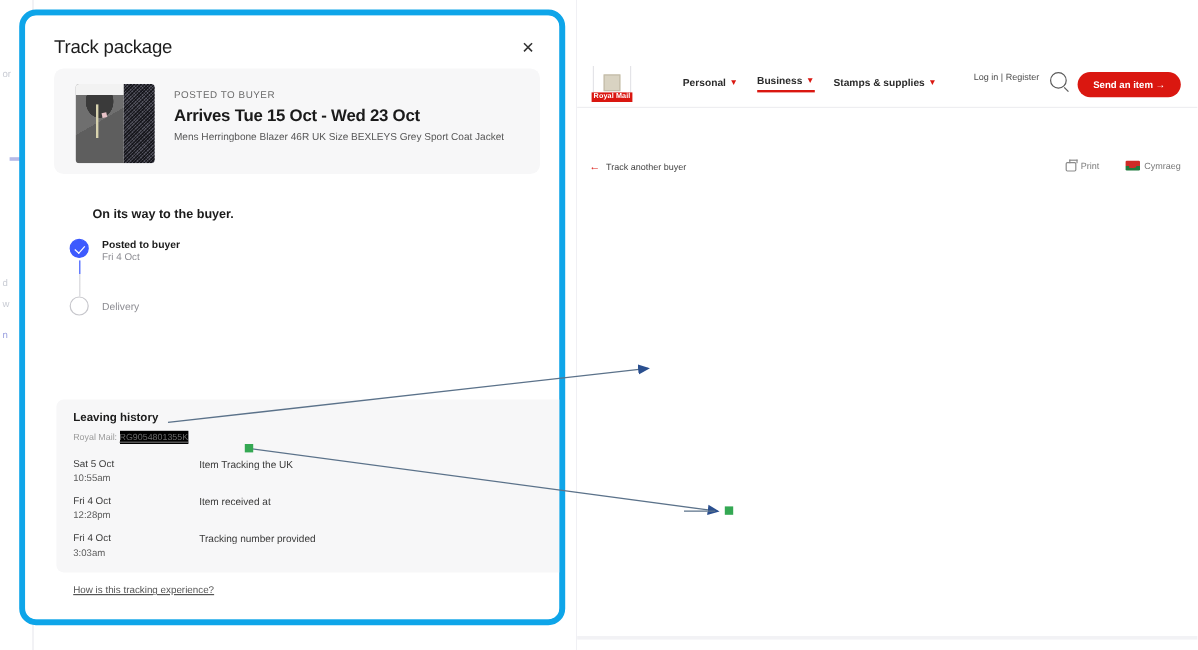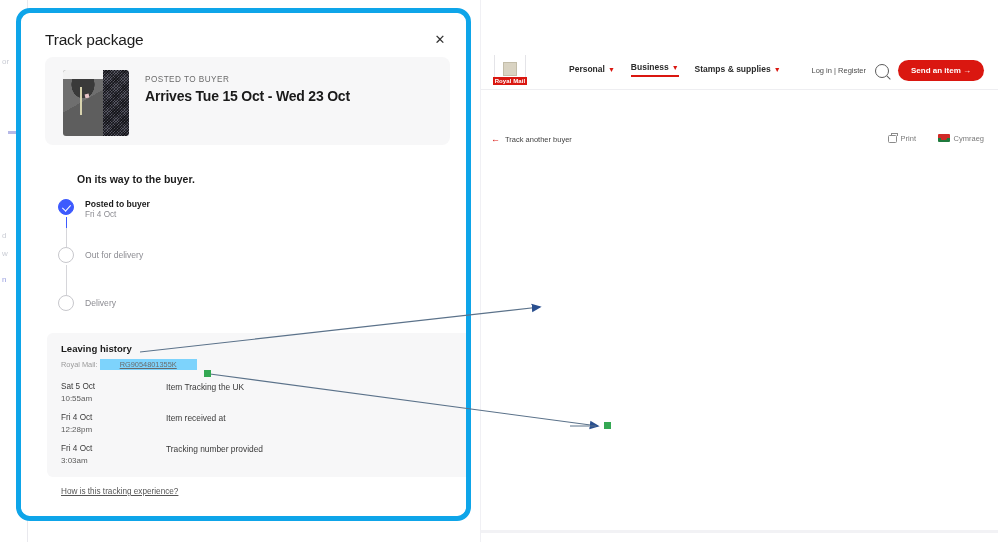--- a/index.html
+++ b/index.html
@@ -39,21 +39,21 @@
     background:#da1710; color:#fff; font-size:6px; font-weight:bold; letter-spacing:.1px;
     padding:1px 2px; white-space:nowrap; line-height:1;
   }
   .rm-nav { position:absolute; left:60px; top:62px; display:flex; gap:16px; align-items:flex-end;margin-left:28px; }
   .rm-nav-item {
     font-size:8.5px; font-weight:bold; color:#2b2b2b; white-space:nowrap;
     display:flex; align-items:center; gap:3px; padding-bottom:3px; cursor:pointer;
   }
   .rm-nav-item.active { border-bottom:2px solid #da1710; }
   .chev { font-size:7px; color:#da1710; line-height:1; }
-  .rm-right { position:absolute; right:14px; top:60px; display:flex; align-items:center; gap:9px; }
+  .rm-right { position:absolute; right:14px; top:60px; display:flex; align-items:flex-start; gap:9px; }
   .rm-auth { font-size:7.5px; color:#4d4d4d; white-space:nowrap; }
   .rm-auth span { cursor:pointer; }
   .rm-search {
     width:14px; height:14px; border:1.3px solid #5b5b5b; border-radius:50%;
     position:relative; cursor:pointer;
   }
   .rm-search::after {
     content:""; position:absolute; right:-3px; bottom:-2px; width:5px; height:1.3px;
     background:#5b5b5b; transform:rotate(45deg);
   }
@@ -184,21 +184,21 @@
 
   .dh-card {
     position:absolute; left:26px; top:320px; width:428px; height:144px;
     background:#f7f7f8; border-radius:6px;
   }
   .dh-title { position:absolute; left:14px; top:10px; font-size:9.6px; font-weight:bold; color:#1b1b1b; }
   .dh-rm {
     position:absolute; left:14px; top:27px; font-size:7.4px; color:#9a9a9a; white-space:nowrap;
   }
   .dh-rm .hl {
-    background:#7dd3fc; color:#6b6b6b; padding:1px 20px; text-decoration:underline;margin-top:20px;
+    background:#000000; color:#6b6b6b; padding:1px 0; text-decoration:underline;margin-top:20px;
   }
   .dh-row { position:absolute; left:14px; width:400px; }
   .dh-when { position:absolute; left:0; font-size:8.2px; color:#3a3a3a; }
   .dh-when em { display:block; font-style:normal; font-size:8px; color:#5c5c5c; margin-top:3px; }
   .dh-what { position:absolute; left:105px; font-size:8.4px; color:#3a3a3a; white-space:nowrap; }
 
   .feedback-link {
     position:absolute; left:40px; top:474px; font-size:8.2px; color:#555;
     text-decoration:underline; cursor:pointer;
   }
@@ -281,38 +281,34 @@
       <div class="modal-title">Track package</div>
       <button class="modal-close">✕</button>
 
       <div class="item-card">
         <div class="item-thumb">
           <div class="thumb-suit"></div>
           <div class="thumb-swatch"></div>
         </div>
         <div class="item-posted">POSTED TO BUYER</div>
         <div class="item-arrives">Arrives Tue 15 Oct - Wed 23 Oct</div>
+        <div class="item-desc">Mens Herringbone Blazer 46R UK Size BEXLEYS Grey Sport Coat Jacket</div>
       </div>
 
       <div class="otw-title">On its way to the buyer.</div>
 
       <div class="steps">
         <div class="step done">
           <div class="dot"></div>
           <div class="line"></div>
           <div class="slabel">Posted to buyer</div>
           <div class="sdate">Fri 4 Oct</div>
         </div>
         <div class="step pending">
           <div class="dot"></div>
-          <div class="line"></div>
-          <div class="slabel" style="top:3px">Out for delivery</div>
-        </div>
-        <div class="step pending">
-          <div class="dot"></div>
           <div class="slabel" style="top:3px">Delivery</div>
         </div>
       </div>
 
       <div class="dh-card">
         <div class="dh-title">Leaving history</div>
         <div class="dh-rm">
           <span>Royal Mail:</span>
           <span class="hl">RG9054801355K</span>
         </div>

